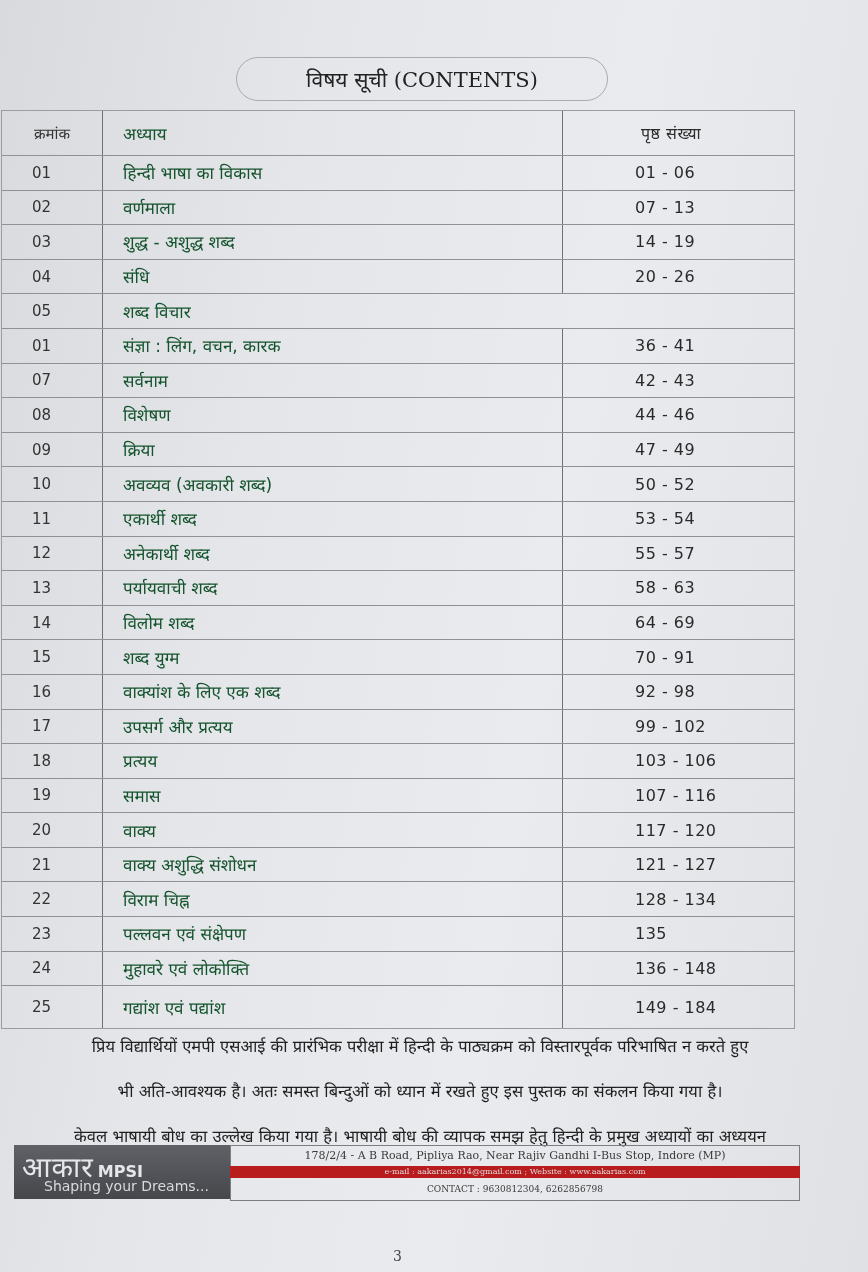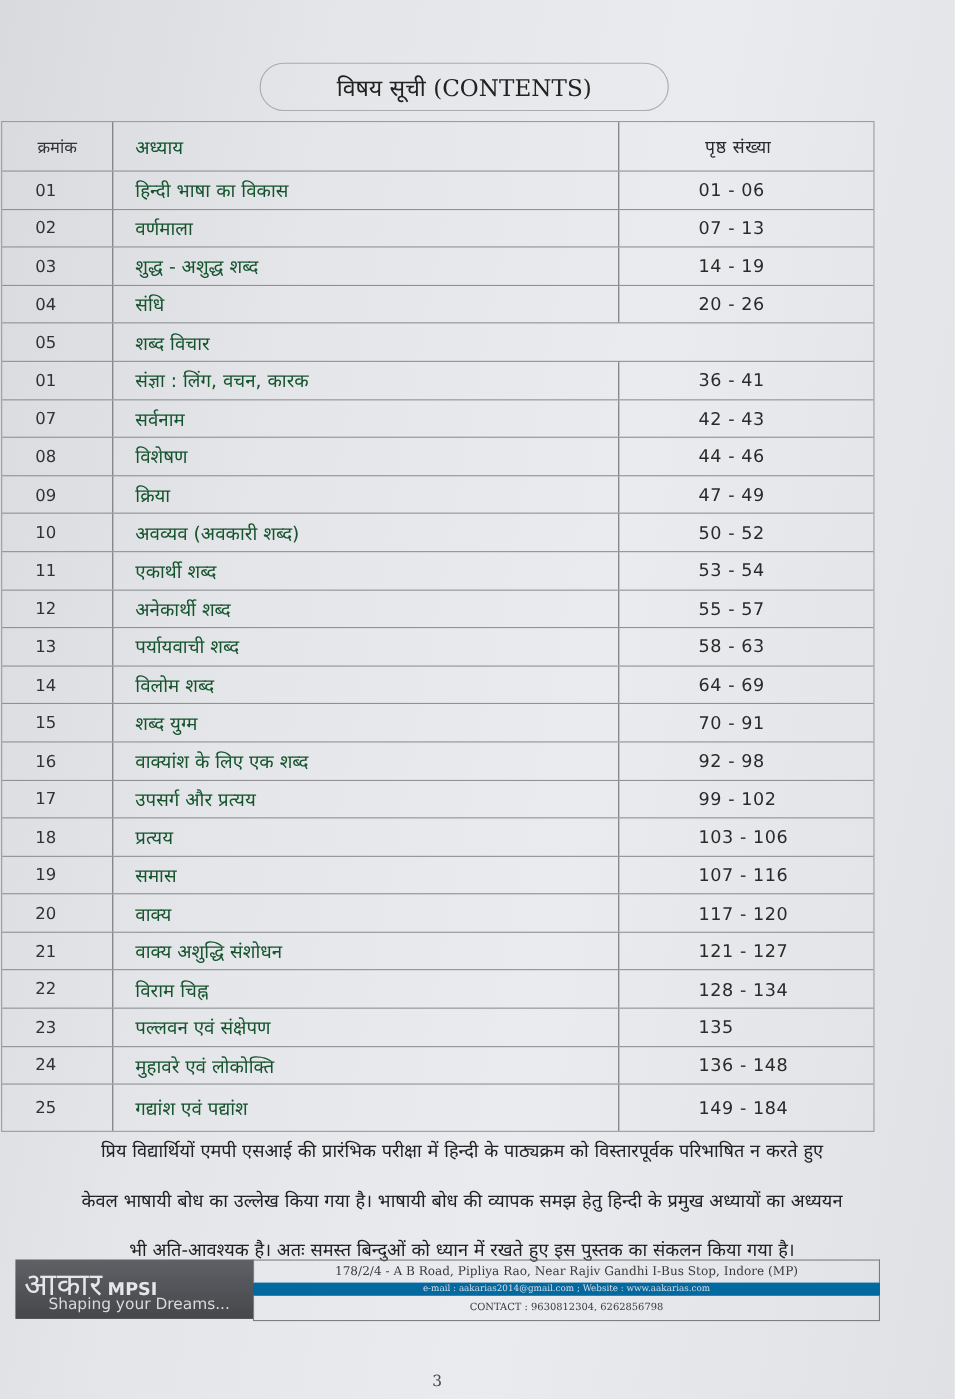--- a/index.html
+++ b/index.html
@@ -50,21 +50,21 @@
     }
     .brand-hindi { font-size: 28px; font-weight: normal; letter-spacing: 1px; }
     .brand-mpsi { font-size: 16px; font-weight: bold; margin-left: 4px; }
     .brand-tag { position: absolute; left: 30px; top: 33px; font-size: 14px; color: #d9dadc; }
     .info { flex: 1; display: flex; flex-direction: column; }
     .info-line1 {
       height: 20px; border: 1px solid #7c7e82; border-bottom: none;
       font-family: "DejaVu Serif", serif; font-size: 11px; text-align: center; line-height: 20px; color: #3a3a3a;
     }
     .info-line2 {
-      height: 12px; background: #0369a1; color: #dcdde0;
+      height: 12px; background: #b91c1c; color: #dcdde0;
       font-family: "DejaVu Serif", serif; font-size: 8px; text-align: center; line-height: 12px;
     }
     .info-line3 {
       height: 22px; border: 1px solid #7c7e82; border-top: none;
       font-family: "DejaVu Serif", serif; font-size: 9px; text-align: center; line-height: 22px; color: #3a3a3a;
     }
     .page-no {
       position: absolute; left: 393px; top: 1248px;
       font-family: "DejaVu Serif", serif; font-size: 14px; color: #444;
     }
@@ -205,22 +205,22 @@
       <div class="toc-row">
         <div class="c1">25</div>
         <div class="c2">गद्यांश एवं पद्यांश</div>
         <div class="c3">149 - 184</div>
       </div>
     </div>
 </div>
 
 <div class="note">
   <p>प्रिय विद्यार्थियों एमपी एसआई की प्रारंभिक परीक्षा में हिन्दी के पाठ्यक्रम को विस्तारपूर्वक परिभाषित न करते हुए</p>
+  <p>भी अति-आवश्यक है। अतः समस्त बिन्दुओं को ध्यान में रखते हुए इस पुस्तक का संकलन किया गया है।</p>
   <p>केवल भाषायी बोध का उल्लेख किया गया है। भाषायी बोध की व्यापक समझ हेतु हिन्दी के प्रमुख अध्यायों का अध्ययन</p>
-  <p>भी अति-आवश्यक है। अतः समस्त बिन्दुओं को ध्यान में रखते हुए इस पुस्तक का संकलन किया गया है।</p>
 </div>
 
 <div class="footer">
   <div class="brand">
     <span class="brand-hindi">आकार</span><span class="brand-mpsi">MPSI</span>
     <div class="brand-tag">Shaping your Dreams...</div>
   </div>
   <div class="info">
     <div class="info-line1">178/2/4 - A B Road, Pipliya Rao, Near Rajiv Gandhi I-Bus Stop, Indore (MP)</div>
     <div class="info-line2">e-mail : aakarias2014@gmail.com ; Website : www.aakarias.com</div>

